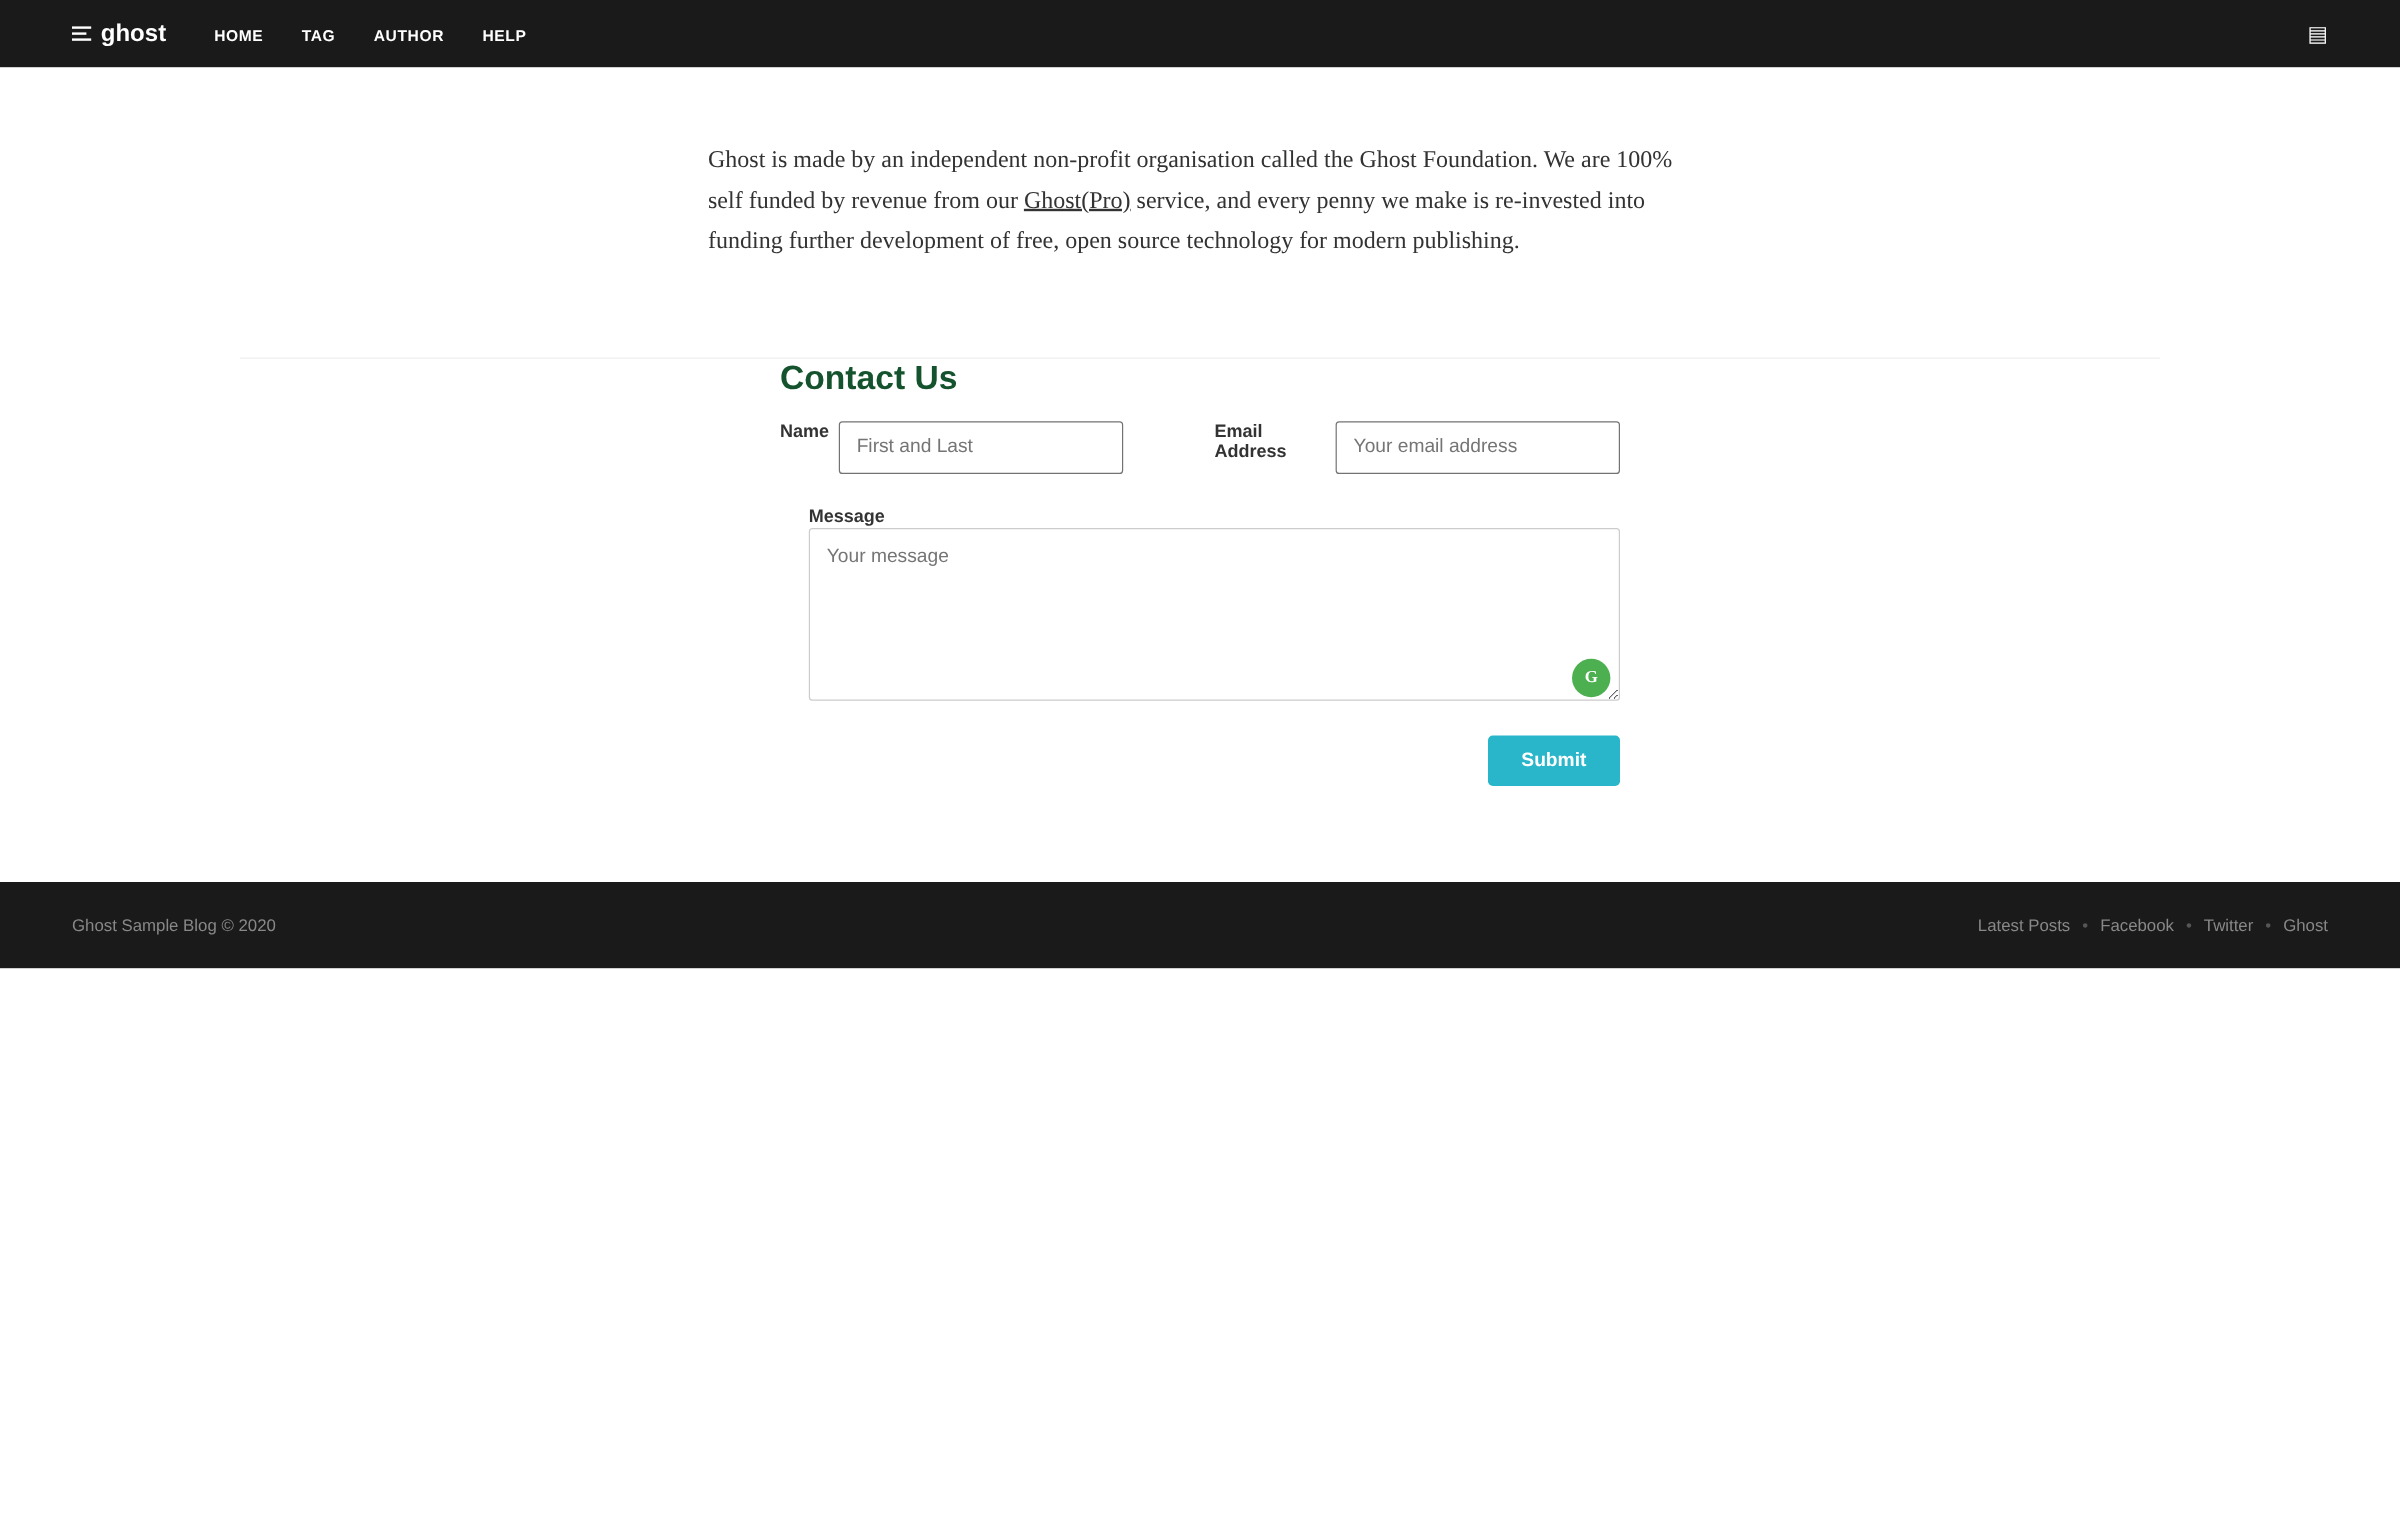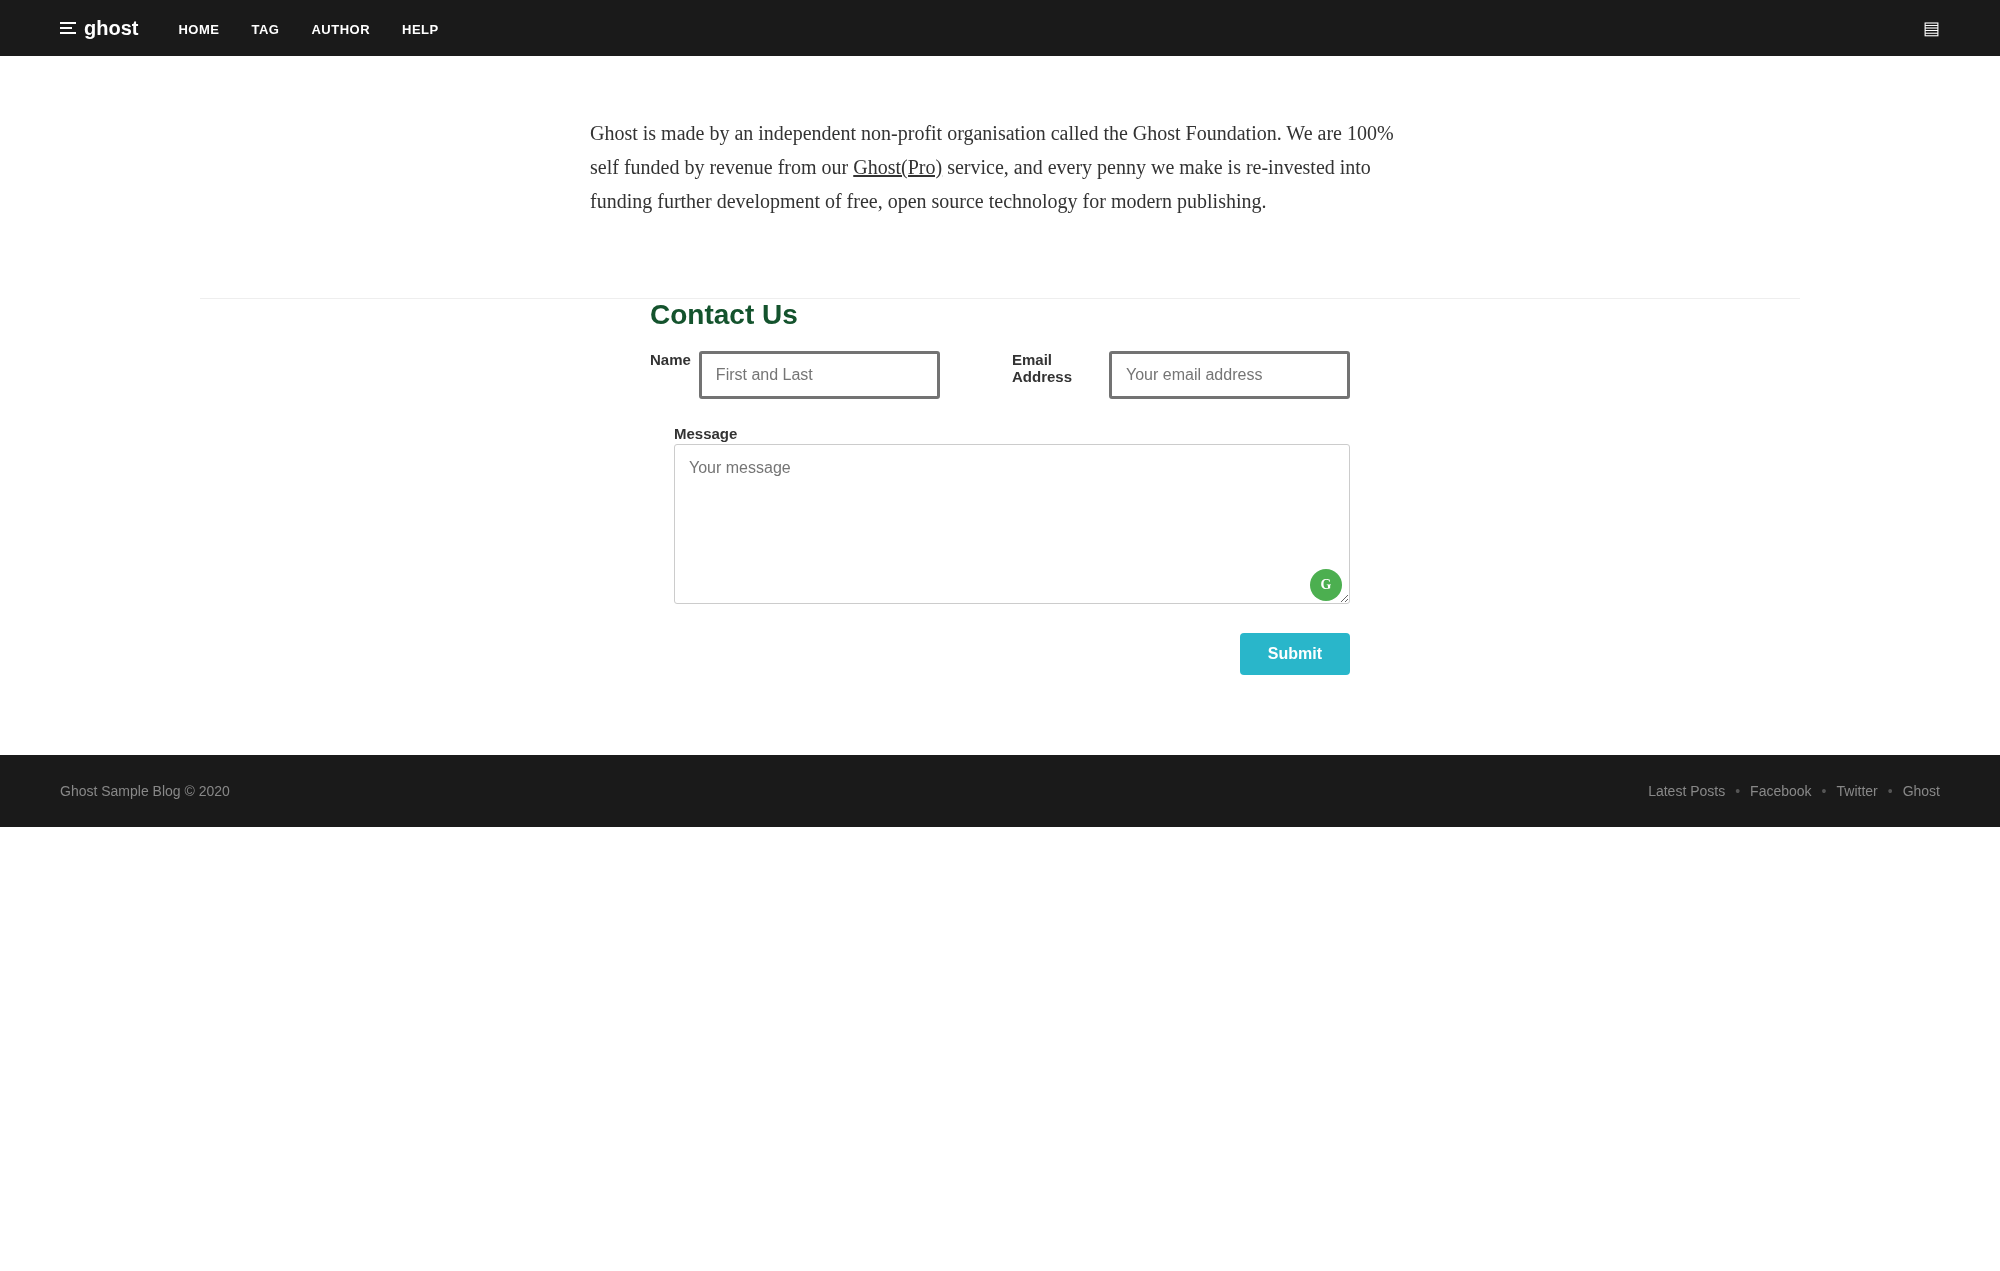--- a/index.html
+++ b/index.html
@@ -139,21 +139,21 @@
     }
 
     .form-label {
       font-size: 15px;
       font-weight: 600;
       color: #333;
       font-family: Arial, sans-serif;
     }
 
     .form-input {
-      border: 3px solid #737373;
+      border: 1px solid #737373;
       border-radius: 3px;
       padding: 12px 14px;
       font-size: 16px;
       color: #999;
       outline: none;
       font-family: Arial, sans-serif;
       background: #fff;
     }
 
     .form-group-full {
@@ -163,21 +163,21 @@
 
     .form-textarea {
       width: 100%;
       border: 1px solid #ccc;
       border-radius: 3px;
       padding: 14px;
       font-size: 16px;
       color: #999;
       font-family: Arial, sans-serif;
       resize: vertical;
-      height: 160px;
+      height: 144px;
       outline: none;
       background: #fff;
     }
 
     .form-actions {
       display: flex;
       justify-content: flex-end;
     }
 
     .submit-btn {

